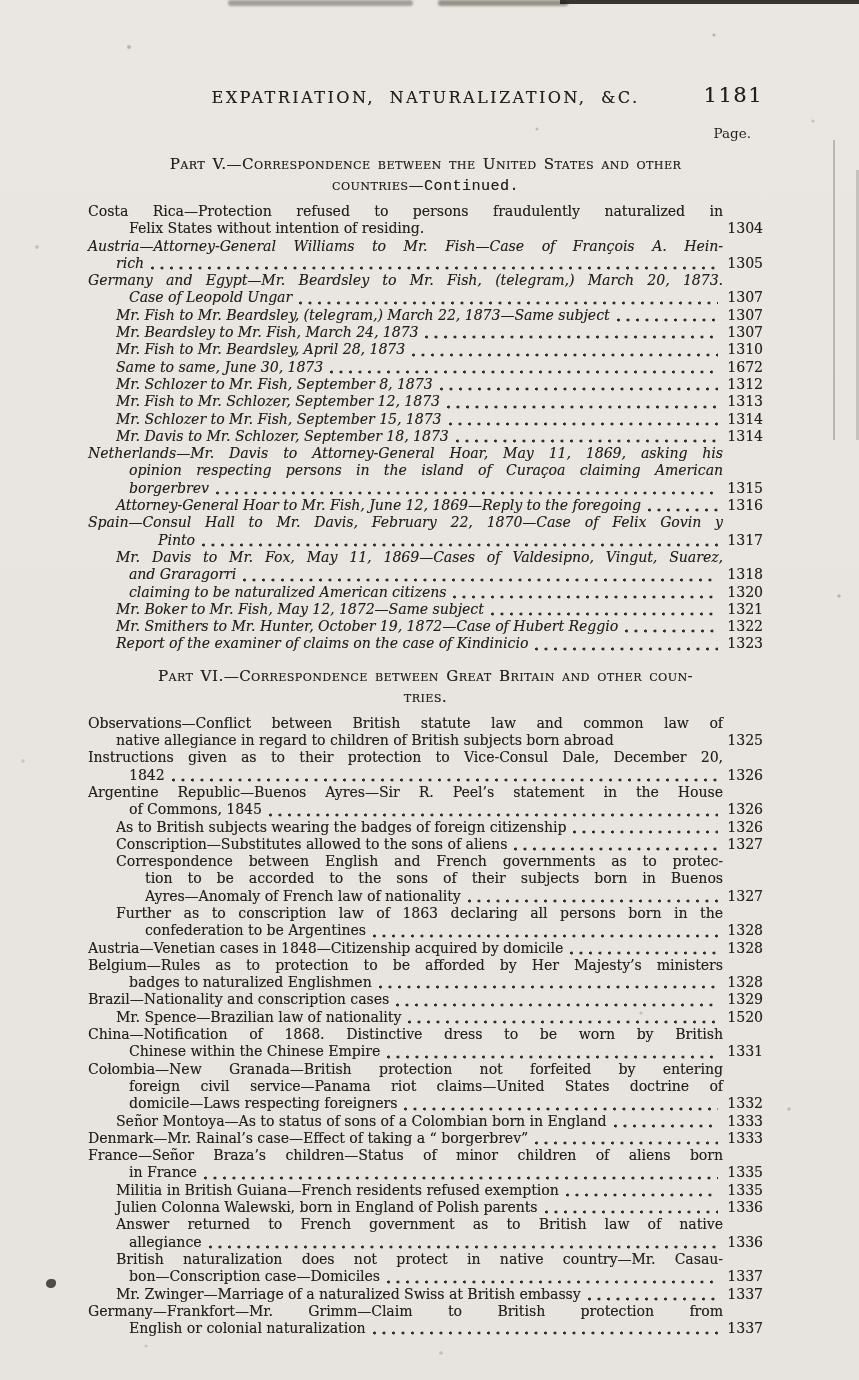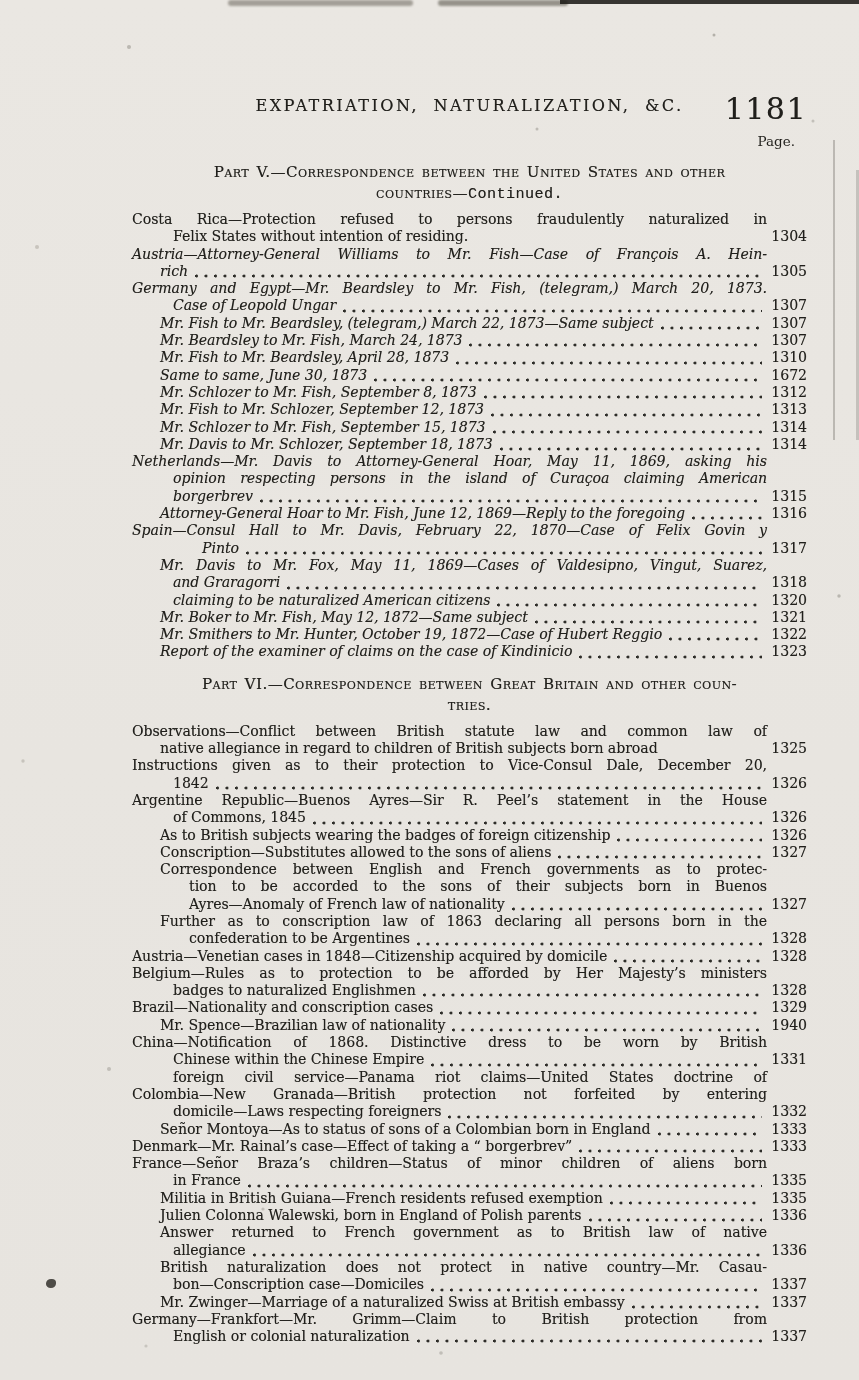--- a/index.html
+++ b/index.html
@@ -36,28 +36,28 @@
       838px 595px 0 0.7px rgba(80,76,66,0.3),
       22px 760px 0 0.7px rgba(80,76,66,0.22),
       640px 1012px 0 0.6px rgba(80,76,66,0.25),
       108px 1068px 0 1px rgba(80,76,66,0.25),
       788px 1108px 0 0.7px rgba(80,76,66,0.28),
       262px 1208px 0 0.6px rgba(80,76,66,0.25),
       440px 1352px 0 0.8px rgba(80,76,66,0.25),
       145px 1345px 0 0.6px rgba(80,76,66,0.2);
   }
 
-  .content { position:absolute; left:88px; top:96px; width:675px;margin-left:44px; }
+  .content { position:absolute; left:88px; top:88px; width:675px; }
 
   .doc-header { position:relative; height:22px; }
   .doc-title {
     text-align:center; font-size:16px; letter-spacing:2.5px; word-spacing:7px;
     white-space:nowrap; text-shadow:0.3px 0.3px 0 rgba(32,31,27,0.55);
   }
-  .folio { position:absolute; right:0; top:-5px; font-size:30px; letter-spacing:1.5px;
+  .folio { position:absolute; right:0; top:-5px; font-size:21px; letter-spacing:1.5px;
     text-shadow:0.3px 0.3px 0 rgba(32,31,27,0.5); }
 
   .page-label { text-align:right; font-size:13.5px; margin:15px 12px 4px 0; }
 
   .part-heading {
     text-align:center; font-variant:small-caps; font-size:15px; line-height:21px;
     letter-spacing:0.5px; word-spacing:2px; margin:13px 0 6px;
     text-shadow:0.3px 0.3px 0 rgba(32,31,27,0.5);
   }
   .part-heading .rest-normal { font-variant:normal;font-family:Liberation Mono, monospace; }
@@ -313,37 +313,37 @@
           <span class="pg">1328</span>
         </div>
         <div class="row in0">
           <span class="t">Brazil—Nationality and conscription cases</span>
           <span class="lead"></span>
           <span class="pg">1329</span>
         </div>
         <div class="row in1">
           <span class="t">Mr. Spence—Brazilian law of nationality</span>
           <span class="lead"></span>
-          <span class="pg">1940</span>
+          <span class="pg">1520</span>
         </div>
         <div class="row in0">
           <span class="t j">China—Notification of 1868.  Distinctive dress to be worn by British</span>
           <span class="pg"></span>
         </div>
         <div class="row in2">
           <span class="t">Chinese within the Chinese Empire</span>
           <span class="lead"></span>
           <span class="pg">1331</span>
         </div>
+        <div class="row in0">
+          <span class="t j">Colombia—New Granada—British protection not forfeited by entering</span>
+          <span class="pg"></span>
+        </div>
         <div class="row in2">
           <span class="t j">foreign civil service—Panama riot claims—United States doctrine of</span>
-          <span class="pg"></span>
-        </div>
-        <div class="row in0">
-          <span class="t j">Colombia—New Granada—British protection not forfeited by entering</span>
           <span class="pg"></span>
         </div>
         <div class="row in2">
           <span class="t">domicile—Laws respecting foreigners</span>
           <span class="lead"></span>
           <span class="pg">1332</span>
         </div>
         <div class="row in1">
           <span class="t">Señor Montoya—As to status of sons of a Colombian born in England</span>
           <span class="lead"></span>

